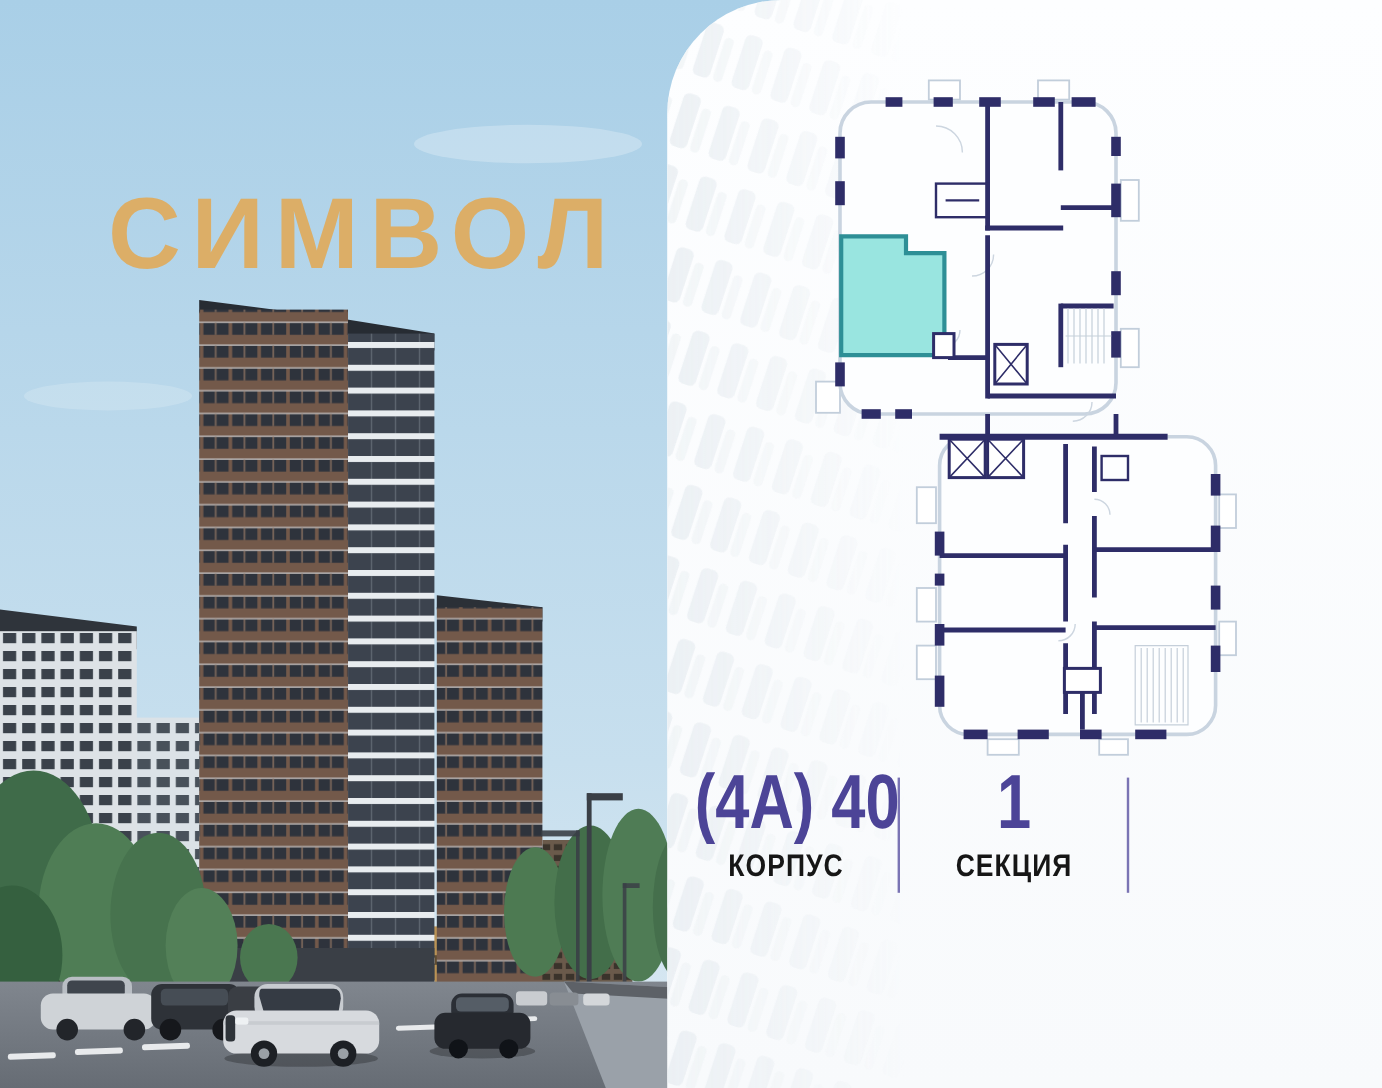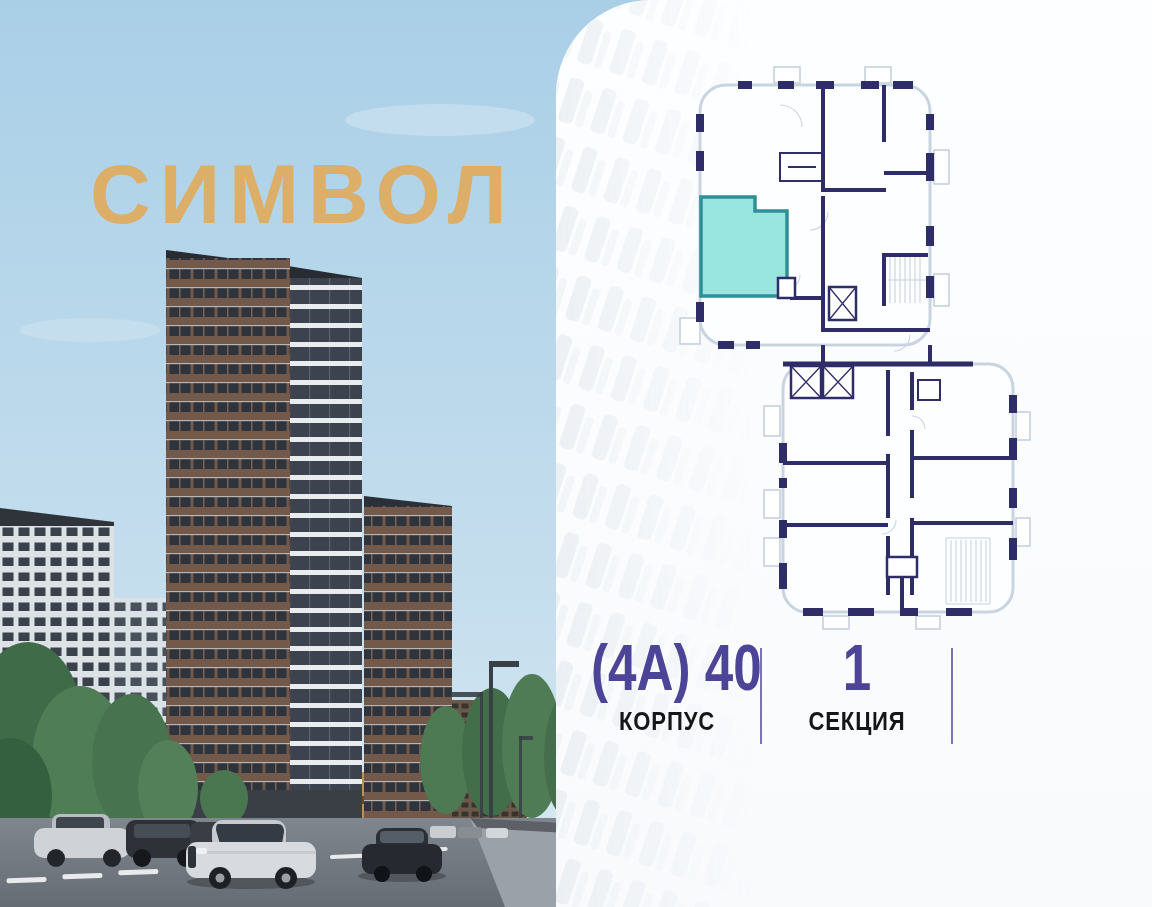--- a/index.html
+++ b/index.html
@@ -22,21 +22,21 @@
   .thin{stroke:var(--wall);stroke-width:2;fill:none;}
   .ol  {fill:#fdfeff;stroke:var(--outline);stroke-width:3;}
   .tab {fill:#ffffff;stroke:#c2cedb;stroke-width:1.5;}
   .hat {stroke:#c5cfda;stroke-width:1;fill:none;}
   .arc {stroke:#cdd6e0;stroke-width:1.2;fill:none;}
   .hl  {fill:var(--hl_fill);stroke:var(--hl_stroke);stroke-width:3.5;}
   .door{fill:#ffffff;stroke:var(--wall);stroke-width:2.5;}
   .x   {stroke:var(--wall);stroke-width:1.3;fill:none;}
   .box {fill:#ffffff;stroke:var(--wall);stroke-width:2.5;}
   
-  .info{position:absolute;left:12px;top:634px;width:560px;height:130px;}
+  .info{position:absolute;left:0;top:634px;width:560px;height:130px;}
   .col{position:absolute;top:6px;text-align:center;}
   .col-1{left:4px;width:190px;}
   .col-2{left:196px;width:186px;}
   .col-3{left:387px;width:160px;}
   .val{font-size:64px;font-weight:bold;color:var(--accent);line-height:56px;
        transform:scaleX(.8);transform-origin:center;white-space:nowrap;}
   .lab{font-size:26px;font-weight:bold;color:var(--label);margin-top:10px;
        letter-spacing:1px;transform:scaleX(.85);transform-origin:center;white-space:nowrap;}
   .vdiv{position:absolute;top:14px;width:2px;height:96px;background:var(--divider);}
   .vdiv-1{left:192px;}

